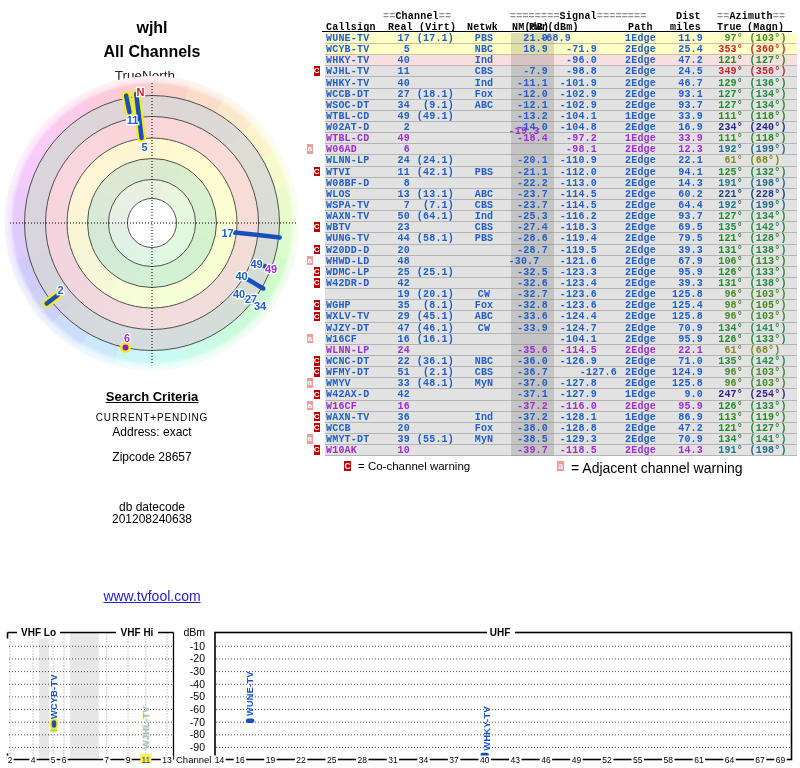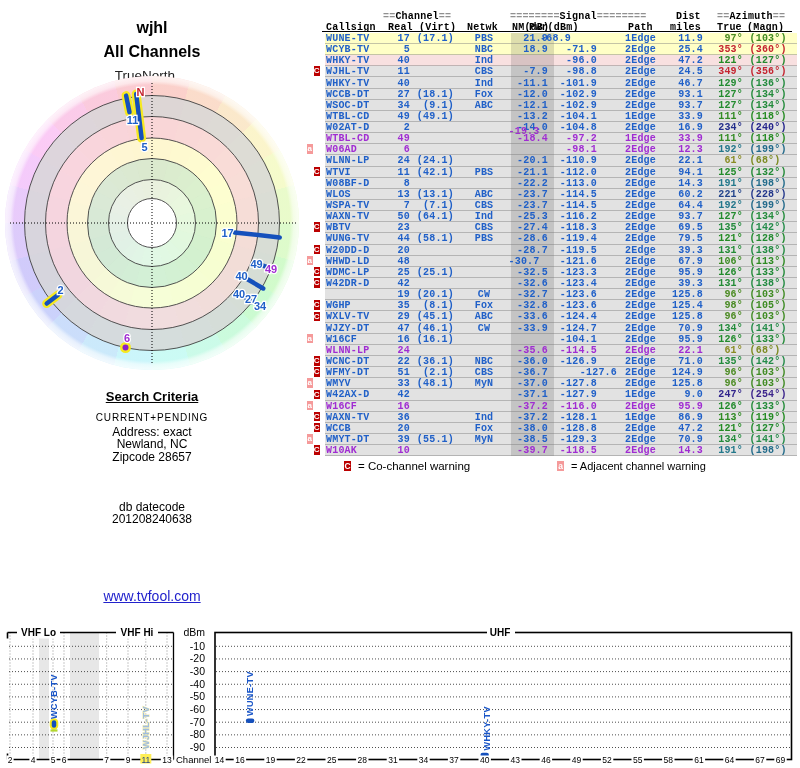--- a/index.html
+++ b/index.html
@@ -76,21 +76,20 @@
       <text x="241.5" y="280.0" text-anchor="middle" font-family="Liberation Sans,sans-serif" font-size="11" font-weight="bold" fill="#2060c8" stroke="#fff" stroke-width="2.5" paint-order="stroke">40</text>
       <text x="239" y="297.5" text-anchor="middle" font-family="Liberation Sans,sans-serif" font-size="11" font-weight="bold" fill="#2060c8" stroke="#fff" stroke-width="2.5" paint-order="stroke">40</text>
       <text x="251" y="302.5" text-anchor="middle" font-family="Liberation Sans,sans-serif" font-size="11" font-weight="bold" fill="#2060c8" stroke="#fff" stroke-width="2.5" paint-order="stroke">27</text>
       <text x="260" y="309.5" text-anchor="middle" font-family="Liberation Sans,sans-serif" font-size="11" font-weight="bold" fill="#2060c8" stroke="#fff" stroke-width="2.5" paint-order="stroke">34</text>
       <text x="60.5" y="294.0" text-anchor="middle" font-family="Liberation Sans,sans-serif" font-size="11" font-weight="bold" fill="#2060c8" stroke="#fff" stroke-width="2.5" paint-order="stroke">2</text>
       <text x="127" y="342.0" text-anchor="middle" font-family="Liberation Sans,sans-serif" font-size="11" font-weight="bold" fill="#a02cd2" stroke="#fff" stroke-width="2.5" paint-order="stroke">6</text>
     </svg>
 <div class="abs" style="left:52px;top:389px;width:200px;text-align:center;font-size:13px;font-weight:bold;text-decoration:underline;">Search Criteria</div>
 <div class="abs" style="left:52px;top:412.0px;width:200px;text-align:center;font-size:10px;"><span style="letter-spacing:0.8px">CURRENT+PENDING</span></div>
 <div class="abs" style="left:52px;top:424.5px;width:200px;text-align:center;font-size:12px;">Address: exact</div>
-<div class="abs" style="left:52px;top:437.0px;width:200px;text-align:center;font-size:12px;">Newland, NC</div>
 <div class="abs" style="left:52px;top:449.5px;width:200px;text-align:center;font-size:12px;">Zipcode 28657</div>
 <div class="abs" style="left:52px;top:499.5px;width:200px;text-align:center;font-size:12px;">db datecode</div>
 <div class="abs" style="left:52px;top:511.5px;width:200px;text-align:center;font-size:12px;">201208240638</div>
 <div class="abs" style="left:52px;top:587.5px;width:200px;text-align:center;font-size:14px;"><span style="color:#2222cc;text-decoration:underline;">www.tvfool.com</span></div>
 <div class="abs mono" style="left:383px;top:12px;"><span style="color:#909090">==</span>Channel<span style="color:#909090">==</span></div>
 <div class="abs mono" style="left:510px;top:12px;"><span style="color:#909090">========</span>Signal<span style="color:#909090">========</span></div>
 <div class="abs mono" style="left:676px;top:12px;">Dist</div>
 <div class="abs mono" style="left:717px;top:12px;"><span style="color:#909090">==</span>Azimuth<span style="color:#909090">==</span></div>
 <div class="abs mono" style="left:326px;top:23px;">Callsign</div>
 <div class="abs mono" style="left:388px;top:23px;">Real</div>
@@ -580,21 +579,21 @@
 <div class="abs" style="left:325px;top:388.38px;width:472px;height:1px;background:rgba(125,125,125,0.45);"></div>
 <div class="abs" style="left:325px;top:399.52px;width:472px;height:1px;background:rgba(125,125,125,0.45);"></div>
 <div class="abs" style="left:325px;top:410.66px;width:472px;height:1px;background:rgba(125,125,125,0.45);"></div>
 <div class="abs" style="left:325px;top:421.80px;width:472px;height:1px;background:rgba(125,125,125,0.45);"></div>
 <div class="abs" style="left:325px;top:432.94px;width:472px;height:1px;background:rgba(125,125,125,0.45);"></div>
 <div class="abs" style="left:325px;top:444.08px;width:472px;height:1px;background:rgba(125,125,125,0.45);"></div>
 <div class="abs" style="left:325px;top:455.22px;width:472px;height:1px;background:rgba(125,125,125,0.45);"></div>
 <div class="abs" style="left:344px;top:460.5px;width:7px;height:10px;background:#bb0000;color:#fff;font-size:8.5px;font-weight:bold;text-align:center;line-height:10px;">C</div>
 <div class="abs" style="left:358px;top:459.5px;font-size:11.5px;color:#000;">= Co-channel warning</div>
 <div class="abs" style="left:557px;top:460.5px;width:7px;height:10px;background:#f59a9a;color:#fff;font-size:8.5px;font-weight:bold;text-align:center;line-height:10px;">a</div>
-<div class="abs" style="left:571px;top:459.5px;font-size:11px;color:#000;">= Adjacent channel warning</div>
+<div class="abs" style="left:571px;top:459.5px;font-size:14px;color:#000;">= Adjacent channel warning</div>
 <svg class="abs" style="left:0;top:615px;" width="800" height="153" viewBox="0 0 800 153">
       <rect x="39" y="17.5" width="10" height="127.0" fill="#e7e7e7"></rect>
       <rect x="70" y="17.5" width="29" height="127.0" fill="#e7e7e7"></rect>
       <line x1="9" y1="31.30" x2="173" y2="31.30" stroke="#3a3a3a" stroke-width="0.9" stroke-dasharray="1 2"></line>
       <line x1="216" y1="31.30" x2="791" y2="31.30" stroke="#3a3a3a" stroke-width="0.9" stroke-dasharray="1 2"></line>
       <line x1="9" y1="43.95" x2="173" y2="43.95" stroke="#3a3a3a" stroke-width="0.9" stroke-dasharray="1 2"></line>
       <line x1="216" y1="43.95" x2="791" y2="43.95" stroke="#3a3a3a" stroke-width="0.9" stroke-dasharray="1 2"></line>
       <line x1="9" y1="56.60" x2="173" y2="56.60" stroke="#3a3a3a" stroke-width="0.9" stroke-dasharray="1 2"></line>
       <line x1="216" y1="56.60" x2="791" y2="56.60" stroke="#3a3a3a" stroke-width="0.9" stroke-dasharray="1 2"></line>
       <line x1="9" y1="69.25" x2="173" y2="69.25" stroke="#3a3a3a" stroke-width="0.9" stroke-dasharray="1 2"></line>

